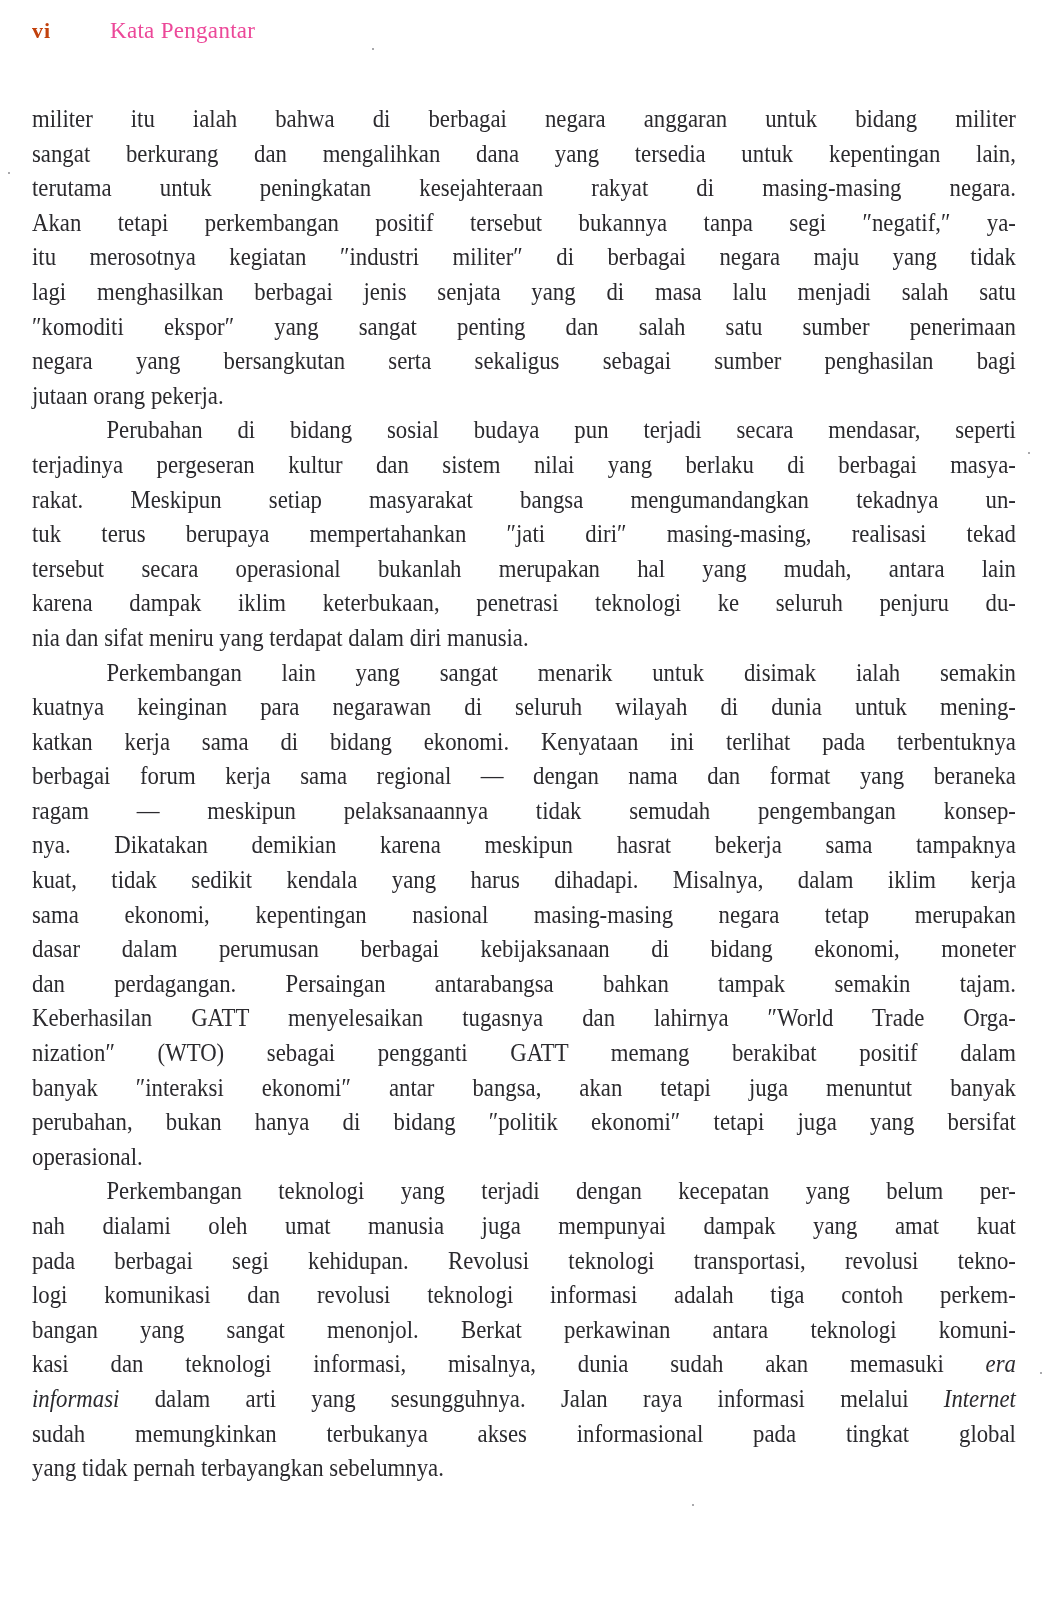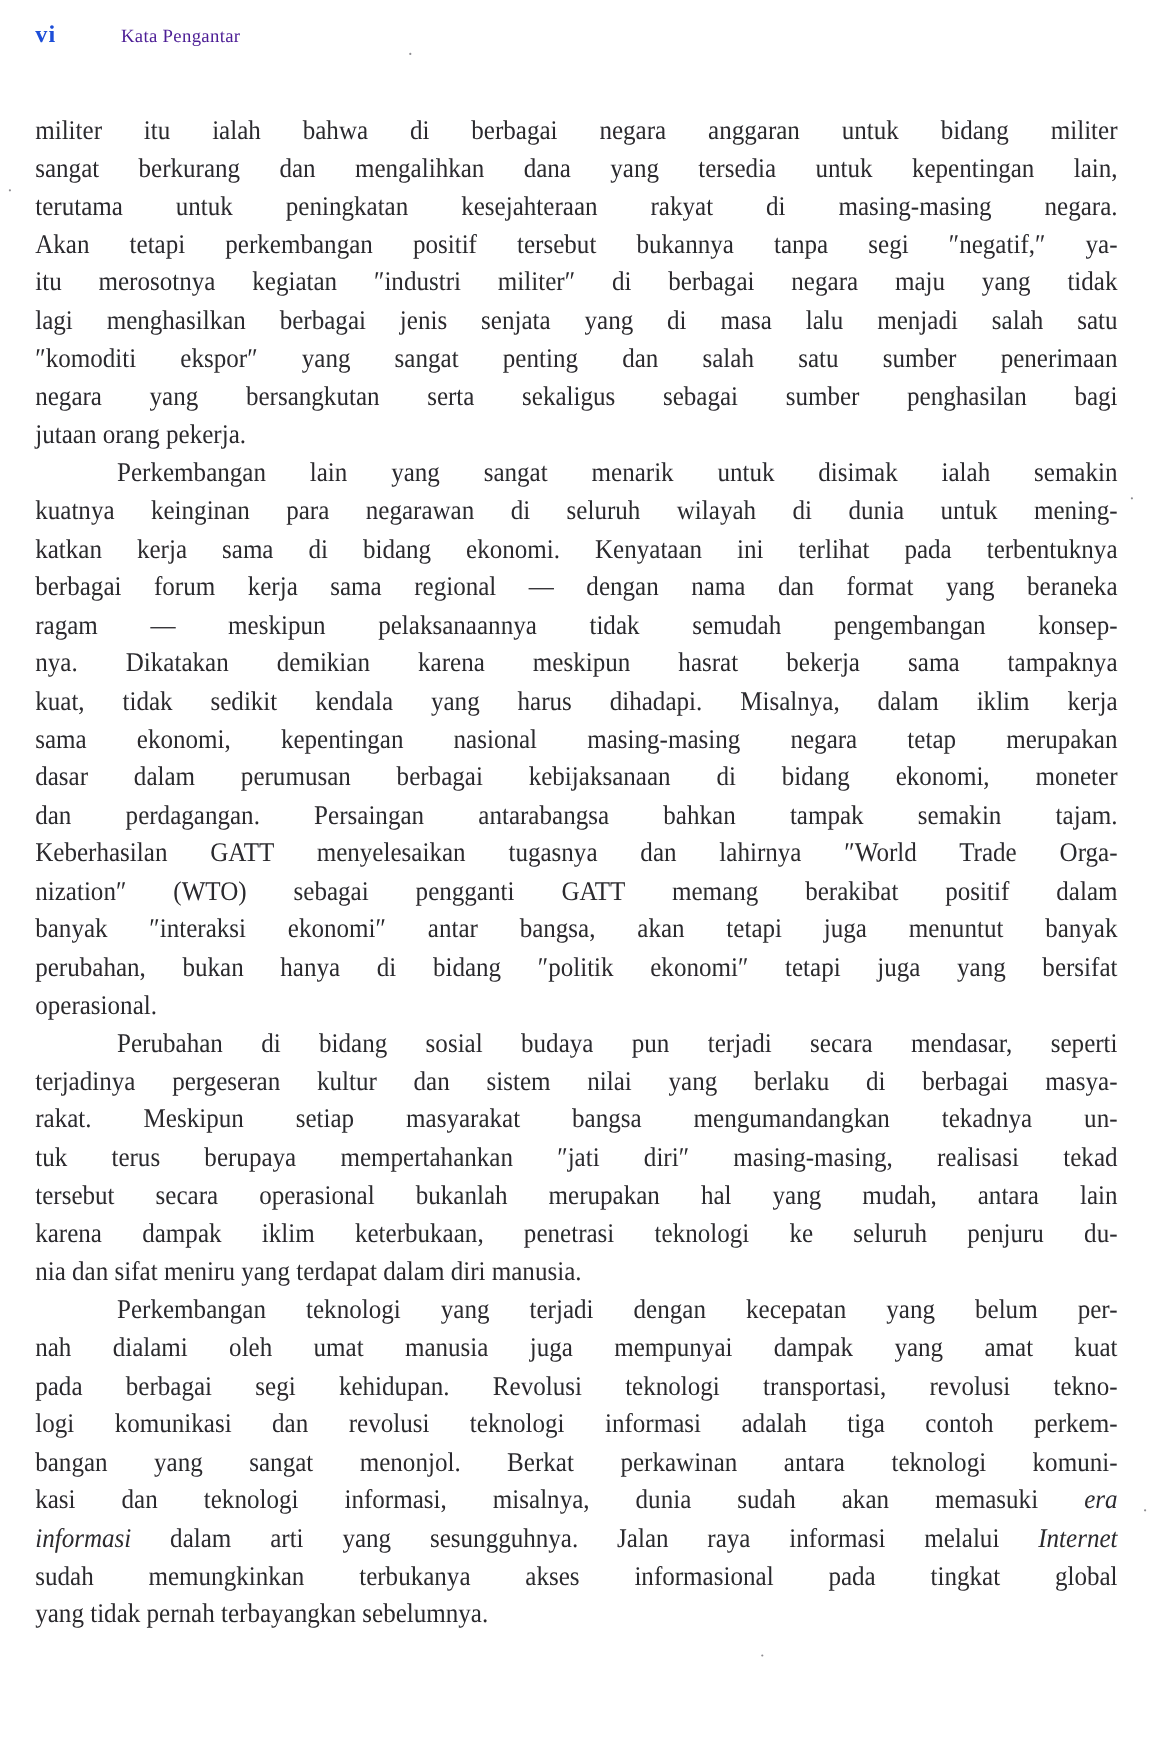--- a/index.html
+++ b/index.html
@@ -20,26 +20,26 @@
       top: 18px;
       left: 32px;
       height: 28px;
       display: flex;
       align-items: baseline;
     }
     .page-number {
       font-size: 22px;
       font-weight: bold;
       letter-spacing: 1px;
-      color: #1d4ed8;
+      color: #c2410c;
       width: 78px;
     }
     .running-head {
-      font-size: 17px;
-      color: #4c1d95;
+      font-size: 23px;
+      color: #ec4899;
       letter-spacing: 0.3px;
     }
     .body-text {
       position: absolute;
       top: 102px;
       left: 32px;
       width: 984px;
     }
     .line {
       display: block;
@@ -88,45 +88,45 @@
     <span class="line">terutama untuk peningkatan kesejahteraan rakyat di masing-masing negara.</span>
     <span class="line">Akan tetapi perkembangan positif tersebut bukannya tanpa segi ″negatif,″ ya-</span>
     <span class="line">itu merosotnya kegiatan ″industri militer″ di berbagai negara maju yang tidak</span>
     <span class="line">lagi menghasilkan berbagai jenis senjata yang di masa lalu menjadi salah satu</span>
     <span class="line">″komoditi ekspor″ yang sangat penting dan salah satu sumber penerimaan</span>
     <span class="line">negara yang bersangkutan serta sekaligus sebagai sumber penghasilan bagi</span>
     <span class="line last">jutaan orang pekerja.</span>
   </div>
 
   <div>
+    <span class="line indent">Perubahan di bidang sosial budaya pun terjadi secara mendasar, seperti</span>
+    <span class="line">terjadinya pergeseran kultur dan sistem nilai yang berlaku di berbagai masya-</span>
+    <span class="line">rakat. Meskipun setiap masyarakat bangsa mengumandangkan tekadnya un-</span>
+    <span class="line">tuk terus berupaya mempertahankan ″jati diri″ masing-masing, realisasi tekad</span>
+    <span class="line">tersebut secara operasional bukanlah merupakan hal yang mudah, antara lain</span>
+    <span class="line">karena dampak iklim keterbukaan, penetrasi teknologi ke seluruh penjuru du-</span>
+    <span class="line last">nia dan sifat meniru yang terdapat dalam diri manusia.</span>
+  </div>
+
+  <div>
     <span class="line indent">Perkembangan lain yang sangat menarik untuk disimak ialah semakin</span>
     <span class="line">kuatnya keinginan para negarawan di seluruh wilayah di dunia untuk mening-</span>
     <span class="line">katkan kerja sama di bidang ekonomi. Kenyataan ini terlihat pada terbentuknya</span>
     <span class="line">berbagai forum kerja sama regional — dengan nama dan format yang beraneka</span>
     <span class="line">ragam — meskipun pelaksanaannya tidak semudah pengembangan konsep-</span>
     <span class="line">nya. Dikatakan demikian karena meskipun hasrat bekerja sama tampaknya</span>
     <span class="line">kuat, tidak sedikit kendala yang harus dihadapi. Misalnya, dalam iklim kerja</span>
     <span class="line">sama ekonomi, kepentingan nasional masing-masing negara tetap merupakan</span>
     <span class="line">dasar dalam perumusan berbagai kebijaksanaan di bidang ekonomi, moneter</span>
     <span class="line">dan perdagangan. Persaingan antarabangsa bahkan tampak semakin tajam.</span>
     <span class="line">Keberhasilan GATT menyelesaikan tugasnya dan lahirnya ″World Trade Orga-</span>
     <span class="line">nization″ (WTO) sebagai pengganti GATT memang berakibat positif dalam</span>
     <span class="line">banyak ″interaksi ekonomi″ antar bangsa, akan tetapi juga menuntut banyak</span>
     <span class="line">perubahan, bukan hanya di bidang ″politik ekonomi″ tetapi juga yang bersifat</span>
     <span class="line last">operasional.</span>
-  </div>
-
-  <div>
-    <span class="line indent">Perubahan di bidang sosial budaya pun terjadi secara mendasar, seperti</span>
-    <span class="line">terjadinya pergeseran kultur dan sistem nilai yang berlaku di berbagai masya-</span>
-    <span class="line">rakat. Meskipun setiap masyarakat bangsa mengumandangkan tekadnya un-</span>
-    <span class="line">tuk terus berupaya mempertahankan ″jati diri″ masing-masing, realisasi tekad</span>
-    <span class="line">tersebut secara operasional bukanlah merupakan hal yang mudah, antara lain</span>
-    <span class="line">karena dampak iklim keterbukaan, penetrasi teknologi ke seluruh penjuru du-</span>
-    <span class="line last">nia dan sifat meniru yang terdapat dalam diri manusia.</span>
   </div>
 
   <div>
     <span class="line indent">Perkembangan teknologi yang terjadi dengan kecepatan yang belum per-</span>
     <span class="line">nah dialami  oleh umat manusia juga mempunyai dampak yang amat kuat</span>
     <span class="line">pada berbagai segi kehidupan. Revolusi teknologi transportasi, revolusi tekno-</span>
     <span class="line">logi komunikasi dan revolusi teknologi informasi adalah tiga contoh perkem-</span>
     <span class="line">bangan yang sangat menonjol.  Berkat  perkawinan antara teknologi komuni-</span>
     <span class="line"><span>kasi dan teknologi informasi, misalnya, dunia sudah akan memasuki</span> <em>era</em></span>
     <span class="line"><em>informasi</em> <span>dalam arti yang sesungguhnya. Jalan raya informasi melalui</span> <em>Internet</em></span>

